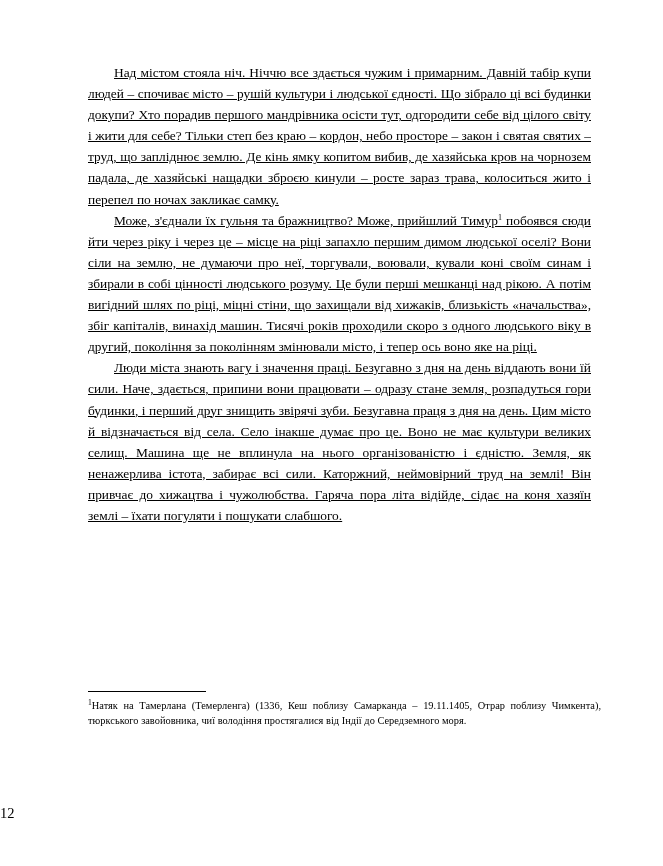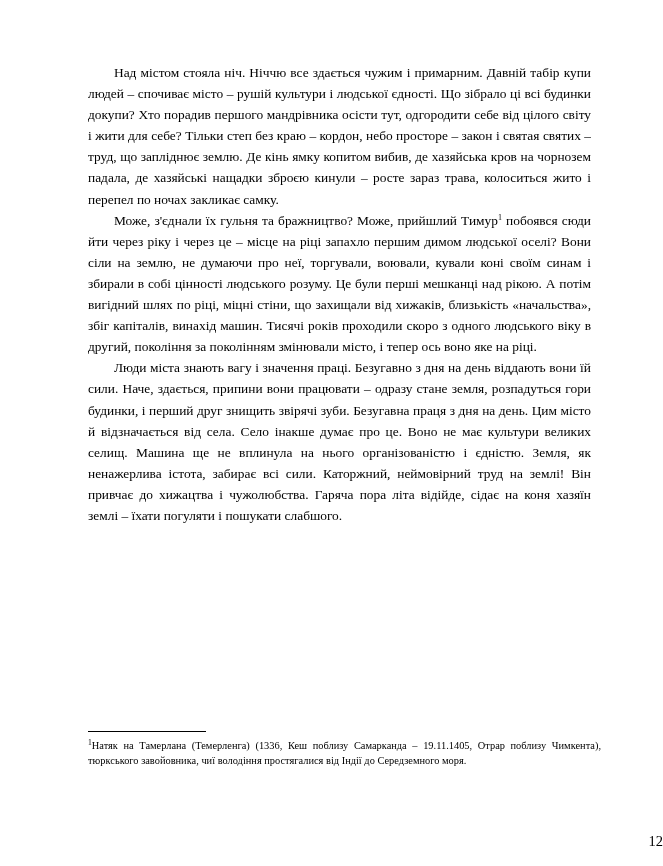--- a/index.html
+++ b/index.html
@@ -13,37 +13,38 @@
     font-family: "Liberation Serif", serif;
     color: #000000;
     overflow: hidden;
   }
   .page {
     position: relative;
     width: 663px;
     height: 866px;
     box-sizing: border-box;
     padding: 62px 72px 0 88px;
+    text-decoration: underline;
   }
   .body-text {
     font-size: 13.4px;
     line-height: 21.1px;
     text-align: justify;
     text-justify: inter-word;
     hyphens: manual;
   }
   .body-text p {
     margin: 0;
     text-indent: 26px;
   }
   .footnote-area {
     position: absolute;
     left: 88px;
     right: 62px;
-    top: 731px;
+    top: 691px;
   }
   .footnote-rule {
     width: 118px;
     height: 1px;
     background: #000000;
     margin-bottom: 6px;
   }
   .footnote-text {
     font-size: 10.4px;
     line-height: 15.2px;
@@ -52,23 +53,22 @@
   .footnote-text sup {
     font-size: 7.6px;
     vertical-align: super;
     line-height: 0;
   }
   .page-number {
     position: absolute;
     left: 0;
     right: 0;
     top: 805px;
-    text-align: right;
+    text-align: left;
     font-size: 14.5px;
-    margin-top: 28px;
   }
   sup.fn-ref {
     font-size: 8px;
     vertical-align: super;
     line-height: 0;
   }
 </style>
 </head>
 <body>
 

